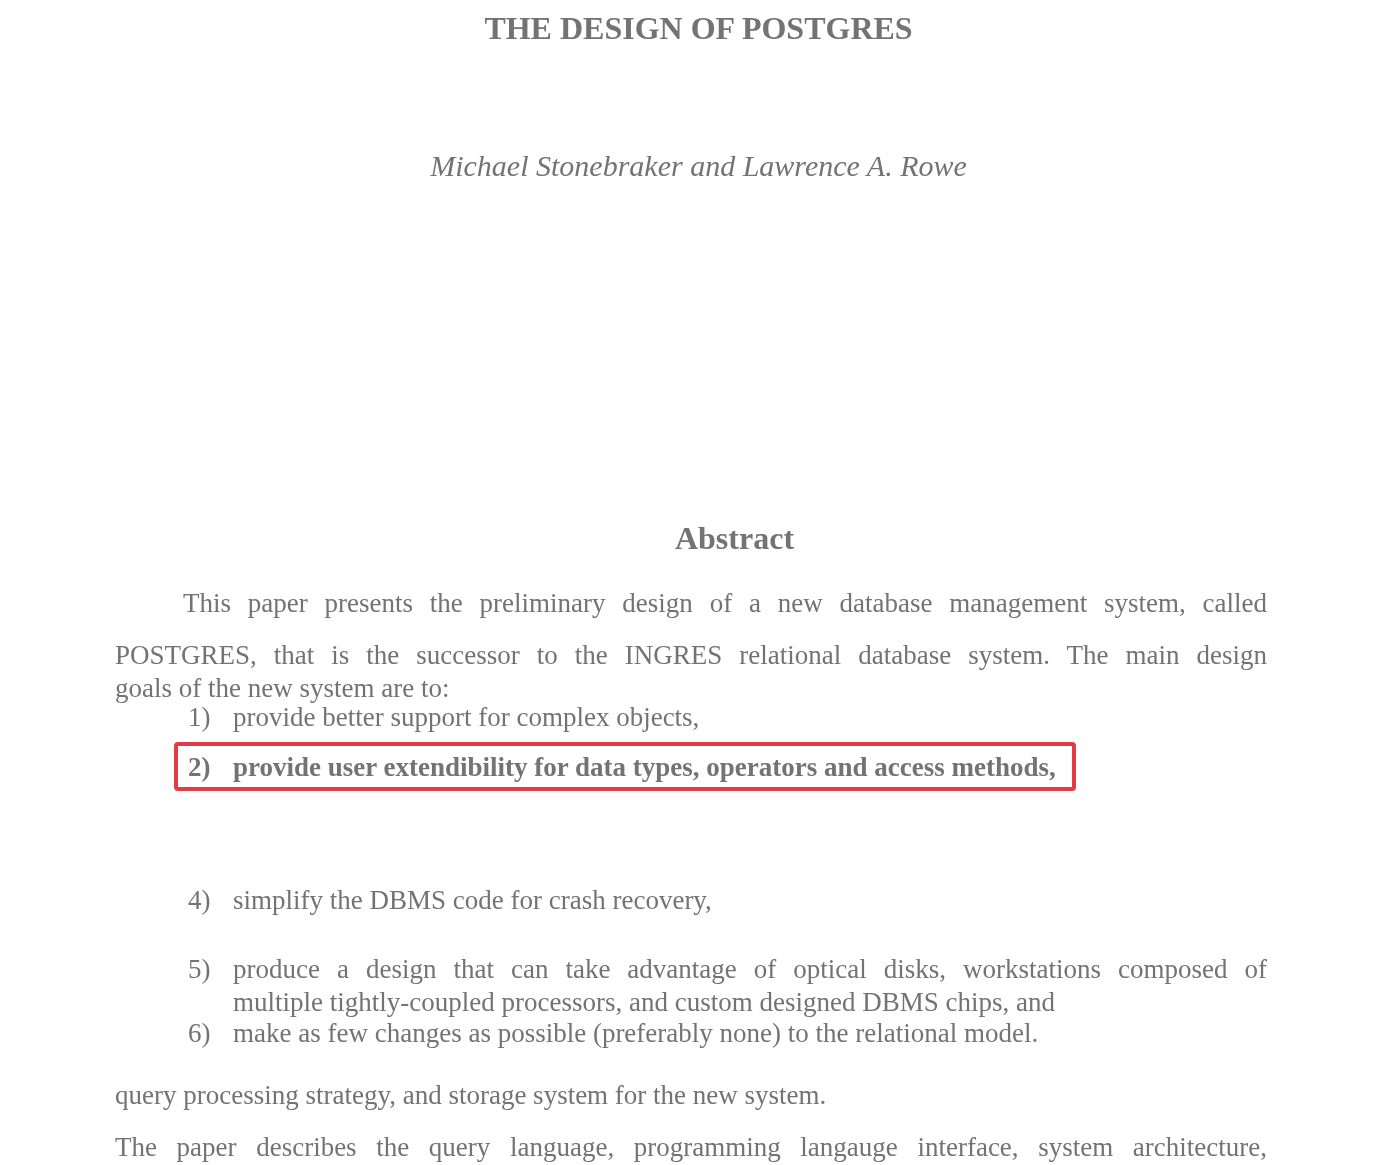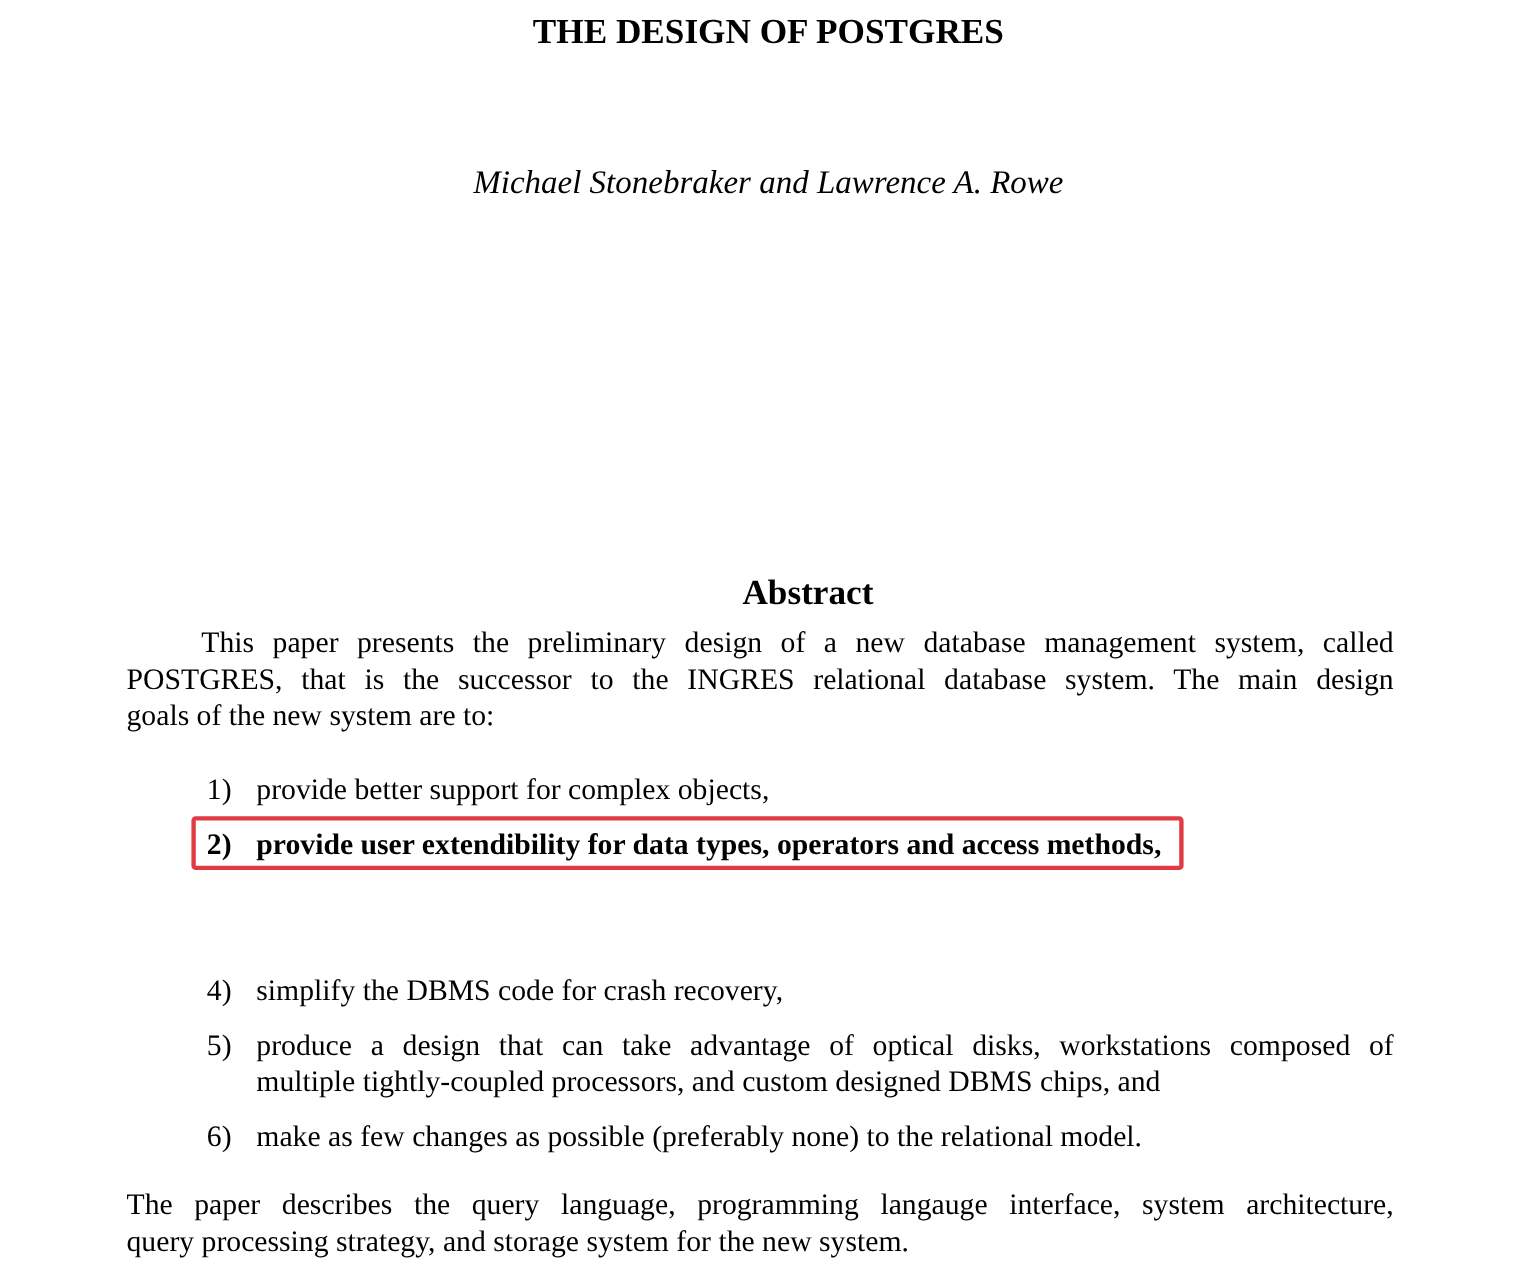--- a/index.html
+++ b/index.html
@@ -1,37 +1,37 @@
 <!DOCTYPE html>
 <html><head>
 <meta charset="utf-8">
 <style>
   html,body{margin:0;padding:0;background:#ffffff;}
   #page{
     position:relative;
     width:1397px;
     height:1165px;
     background:#ffffff;
-    color:#000000;
+    color:#737373;
     font-family:"Liberation Serif","DejaVu Serif",serif;
     font-size:27px;
     line-height:33px;
     overflow:hidden;
   }
   .abs{position:absolute;}
   .center{left:0;width:1397px;text-align:center;}
   .title{top:11px;font-weight:bold;font-size:32px;line-height:34px;}
   .authors{top:149px;font-style:italic;font-size:30px;line-height:33px;}
   .affil{top:217px;font-style:italic;font-size:30px;line-height:33px;}
   .abs-head{top:521px;font-weight:bold;font-size:32px;line-height:34px;padding-left:36px;}
   .abs-para{top:568px;left:115px;width:1152px;}
   .closing{top:1079px;left:115px;width:1152px;}
   .goal{left:188px;width:1079px;}
   .line{box-sizing:border-box;width:100%;height:33px;}
-  .jfull{text-align:justify;text-align-last:justify;}
+  .jfull{text-align:justify;text-align-last:justify;margin-top:19px;}
   .ind{padding-left:68px;}
   .cont{padding-left:45px;}
   .gnum{display:inline-block;width:45px;}
   #g1{top:701px;}
   #g2{top:751px;font-weight:bold;}
   #g3{top:801px;}
   #g4{top:884px;}
   #g5{top:934px;}
   #g6{top:1017px;}
   .hlbox{
@@ -78,17 +78,17 @@
   <div id="g5" class="abs goal">
     <div class="line jfull"><span class="gnum">5)</span><span>produce a design that can take advantage of optical disks, workstations composed of</span></div>
     <div class="line cont">multiple tightly-coupled processors, and custom designed DBMS chips, and</div>
   </div>
 
   <div id="g6" class="abs goal">
     <div class="line"><span class="gnum">6)</span><span>make as few changes as possible (preferably none) to the relational model.</span></div>
   </div>
 
   <div class="abs closing">
+    <div class="line">query processing strategy, and storage system for the new system.</div>
     <div class="line jfull">The paper describes the query language, programming langauge interface, system architecture,</div>
-    <div class="line">query processing strategy, and storage system for the new system.</div>
   </div>
 
 </div>
 
 </body></html>

